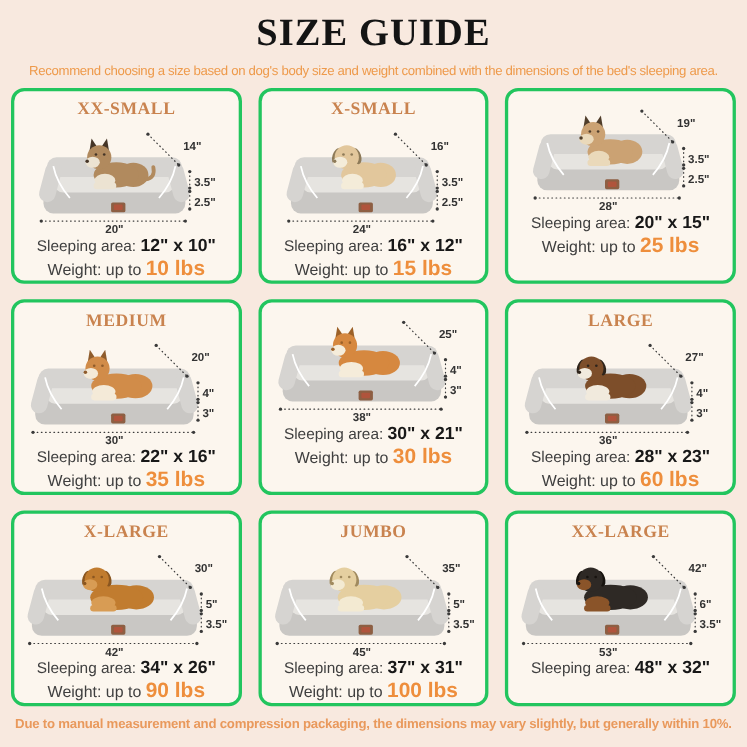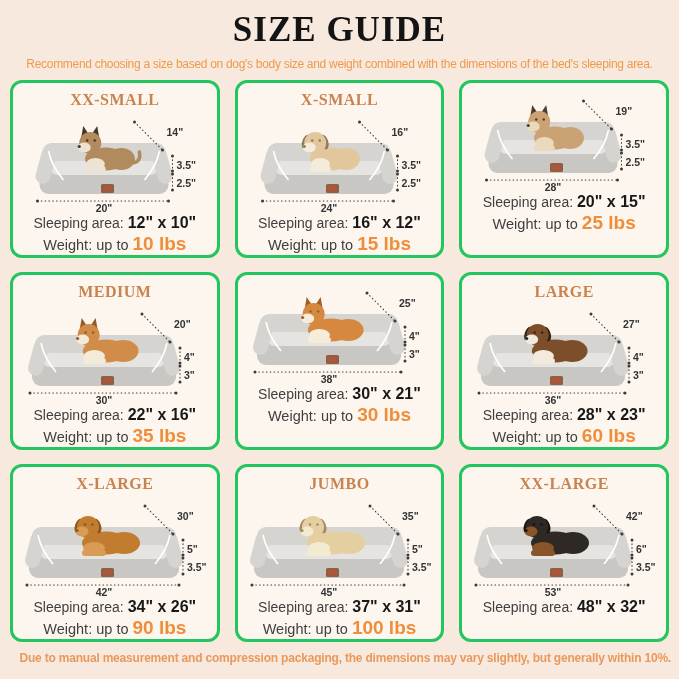--- a/index.html
+++ b/index.html
@@ -34,21 +34,21 @@
     font-size:16px;font-weight:700;letter-spacing:.5px;color:#c9834f;
     height:21px;line-height:21px;
   }
   .card-title .suffix{font-size:12px;font-weight:600;letter-spacing:0;}
   .bed-svg{display:block;margin:0 auto;width:200px;height:104px;}
   .sa-line{font-size:14px;color:#3f3f3f;line-height:18px;white-space:nowrap;}
   .sa-line .val{font-size:16px;font-weight:700;color:#181818;}
   .wt-line{font-size:14.5px;color:#3f3f3f;line-height:24px;white-space:nowrap;}
   .wt-line .wval{font-size:19px;font-weight:700;color:#ee8e3c;}
   .page-footer{
-    margin:9px 8px 0;text-align:right;
+    margin:9px 8px 0;text-align:center;
     font-size:12px;font-weight:700;letter-spacing:-0.2px;color:#e9995c;
   }
 </style>
 </head>
 <body>
 
 <div class="page">
   <h1 class="page-title">SIZE GUIDE</h1>
   <p class="page-subtitle">Recommend choosing a size based on dog's body size and weight combined with the dimensions of the bed's sleeping area.</p>
   <div class="grid" id="grid">

